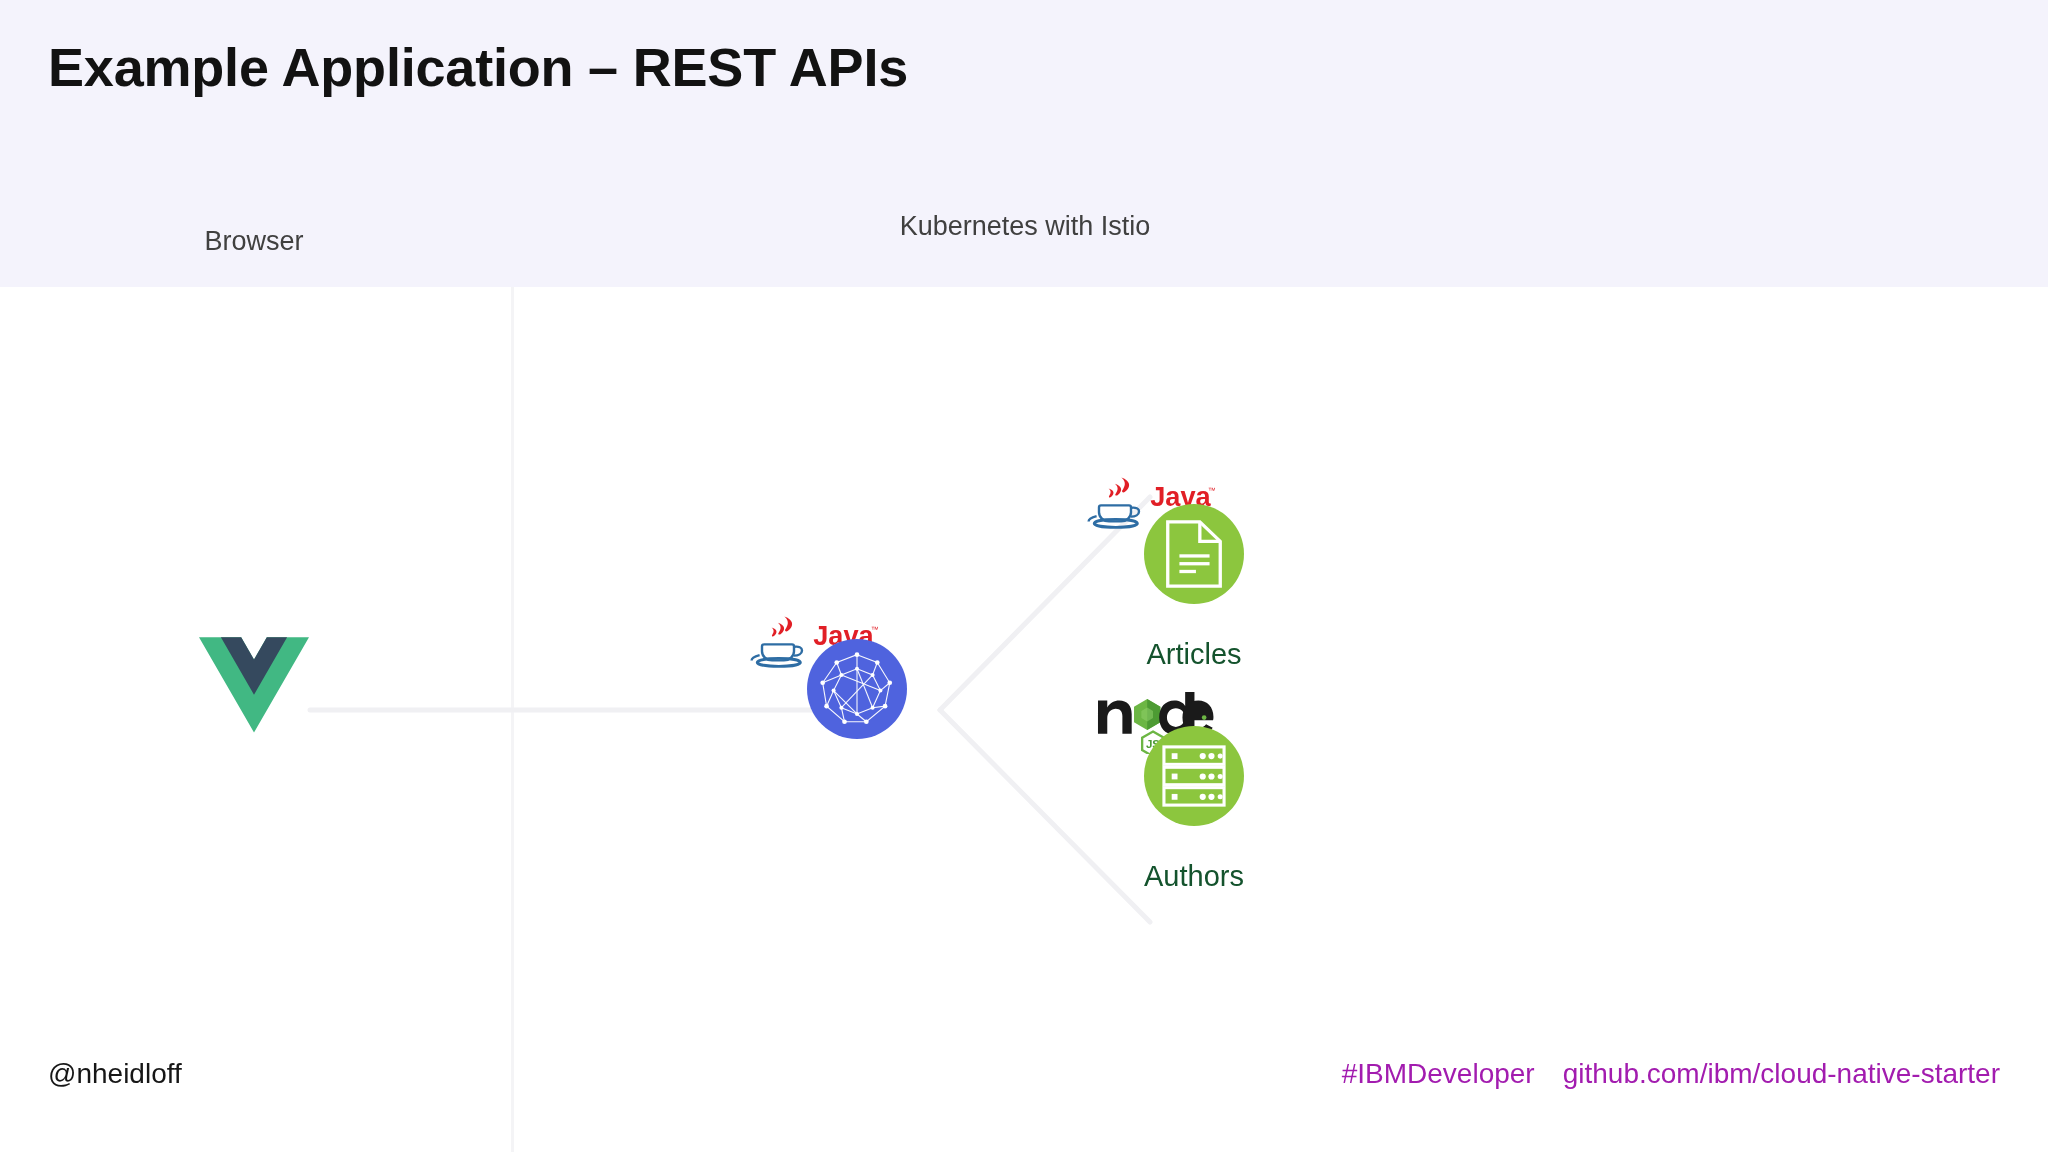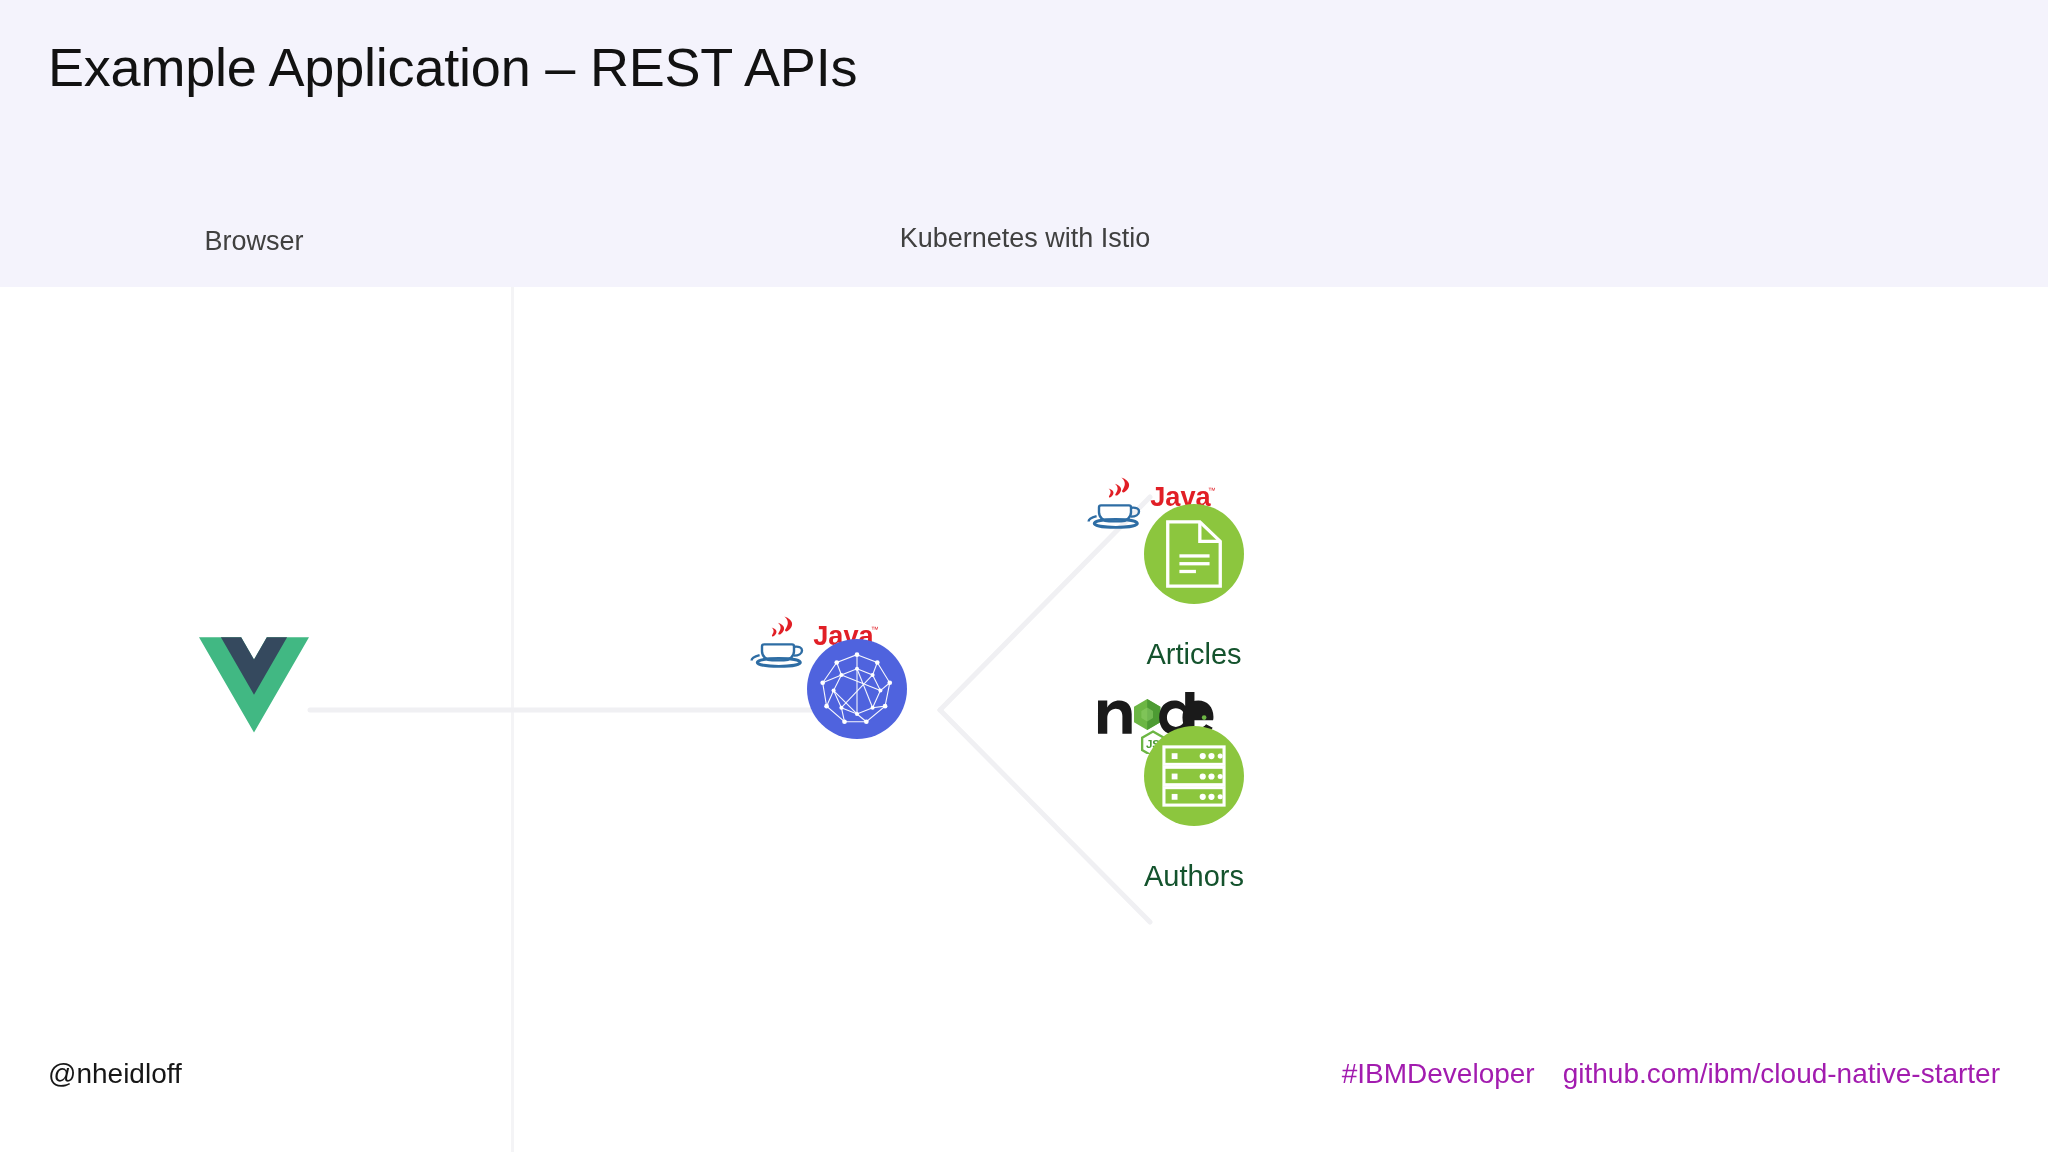--- a/index.html
+++ b/index.html
@@ -22,35 +22,35 @@
     left: 0; top: 0;
     width: 2048px;
     height: 287px;
     background: #f4f3fc;
   }
   .slide-title {
     position: absolute;
     left: 48px;
     top: 36px;
     font-size: 54px;
-    font-weight: 400;
+    font-weight: 700;
     letter-spacing: -0.2px;
     color: #121212;
     white-space: nowrap;
   }
   .zone-label {
     position: absolute;
     font-size: 27px;
     font-weight: 400;
     color: #404040;
     white-space: nowrap;
     transform: translateX(-50%);
   }
   .zone-label.browser { left: 254px; top: 226px; }
-  .zone-label.kube    { left: 1025px; top: 223px; }
+  .zone-label.kube    { left: 1025px; top: 211px; }
 
   
   .canvas {
     position: absolute;
     left: 0; top: 287px;
     width: 2048px;
     height: 865px;
     background: #ffffff;
   }
   .divider-vertical {

